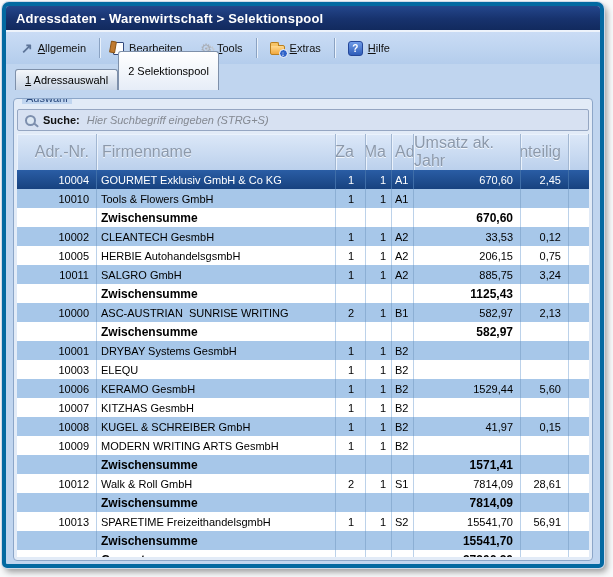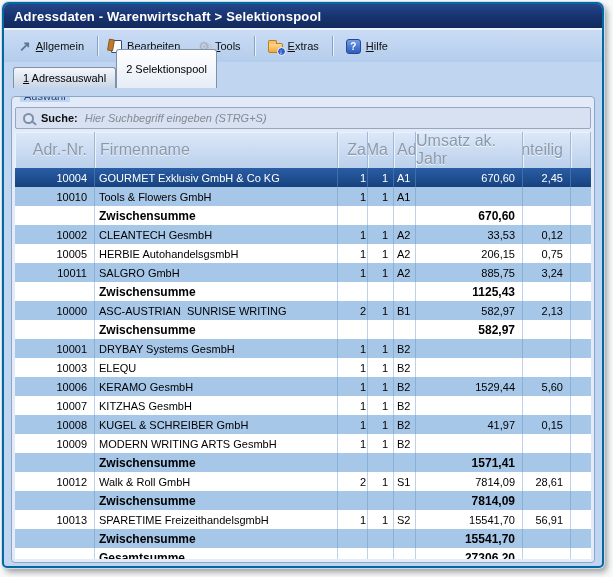--- a/index.html
+++ b/index.html
@@ -8,21 +8,21 @@
     font-family:"Liberation Sans", sans-serif;
     background:#f8f9fa;
     position:relative;
     overflow:hidden;
   }
 
   
   .window {
     position:absolute; left:2px; top:2px;
     width:602px; height:566px;
-    border:2px solid #0369a1;
+    border:4px solid #0369a1;
     border-radius:7px 7px 5px 5px;
     background:#c0d5ef;
     box-shadow:0 0 0 1px #cdd8e8, 3px 4px 6px rgba(0,0,0,.38);
     overflow:hidden;
     display:flex; flex-direction:column;
   }
 
   
   .titlebar {
     height:26px; flex:0 0 26px;
@@ -128,21 +128,21 @@
   .row.selected { background:linear-gradient(180deg,#2a5da5 0%,#17427f 100%); color:#ffffff; }
 
   .c { display:flex; align-items:center; border-right:1px solid #9ebbdc; overflow:hidden; }
   .row.white .c { border-right-color:#bcd2ea; }
   .row.blue .c  { border-right-color:#8cafd4; }
   .row.selected .c { border-right-color:#3f6ea8; }
   .row.empty .c { border-right-color:#8cafd4; }
 
   .c-nr       { flex:0 0 80px;  justify-content:flex-end; padding-right:7px; }
   .c-name     { flex:1 1 auto;  padding-left:4px; white-space:pre; min-width:0; }
-  .c-za       { flex:0 0 30px;  justify-content:flex-end; padding-right:1px; }
+  .c-za       { flex:0 0 30px;  justify-content:flex-end; padding-right:11px; }
   .c-ma       { flex:0 0 26px;  justify-content:flex-end; padding-right:5px; }
   .c-ad       { flex:0 0 22px;  padding-left:3px; }
   .c-umsatz   { flex:0 0 107px; justify-content:flex-end; padding-right:7px; }
   .c-anteilig { flex:0 0 48px;  justify-content:flex-end; padding-right:7px; }
   .c-filler   { flex:0 0 20px;  border-right:none; }
   .grid-header .c-name { padding-left:5px; }
 
   .row.summary .c-name, .row.summary .c-umsatz { font-weight:bold; font-size:12px; }
 </style>
 </head>

